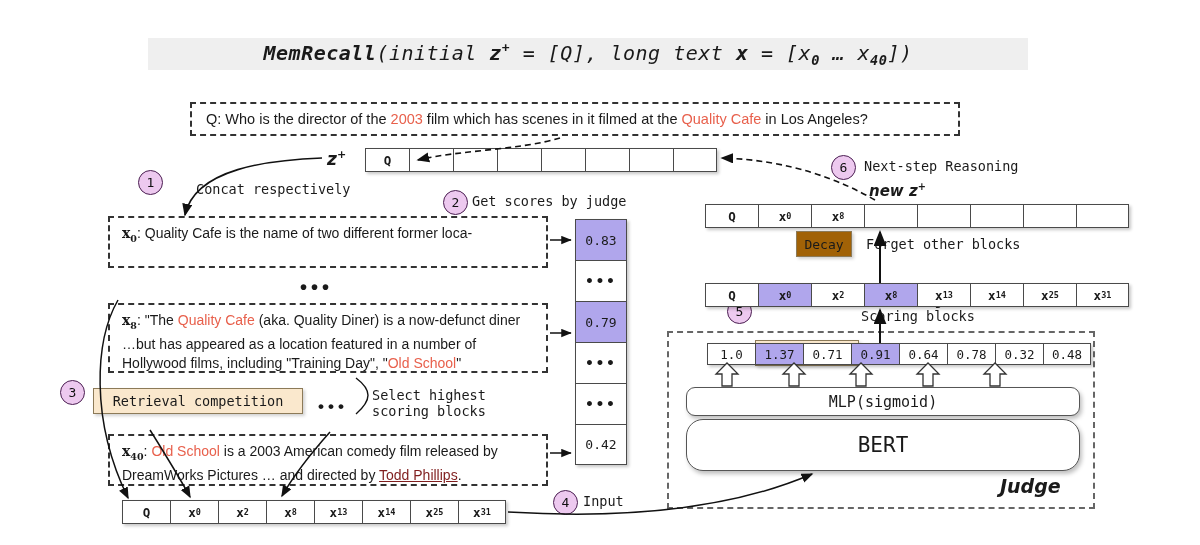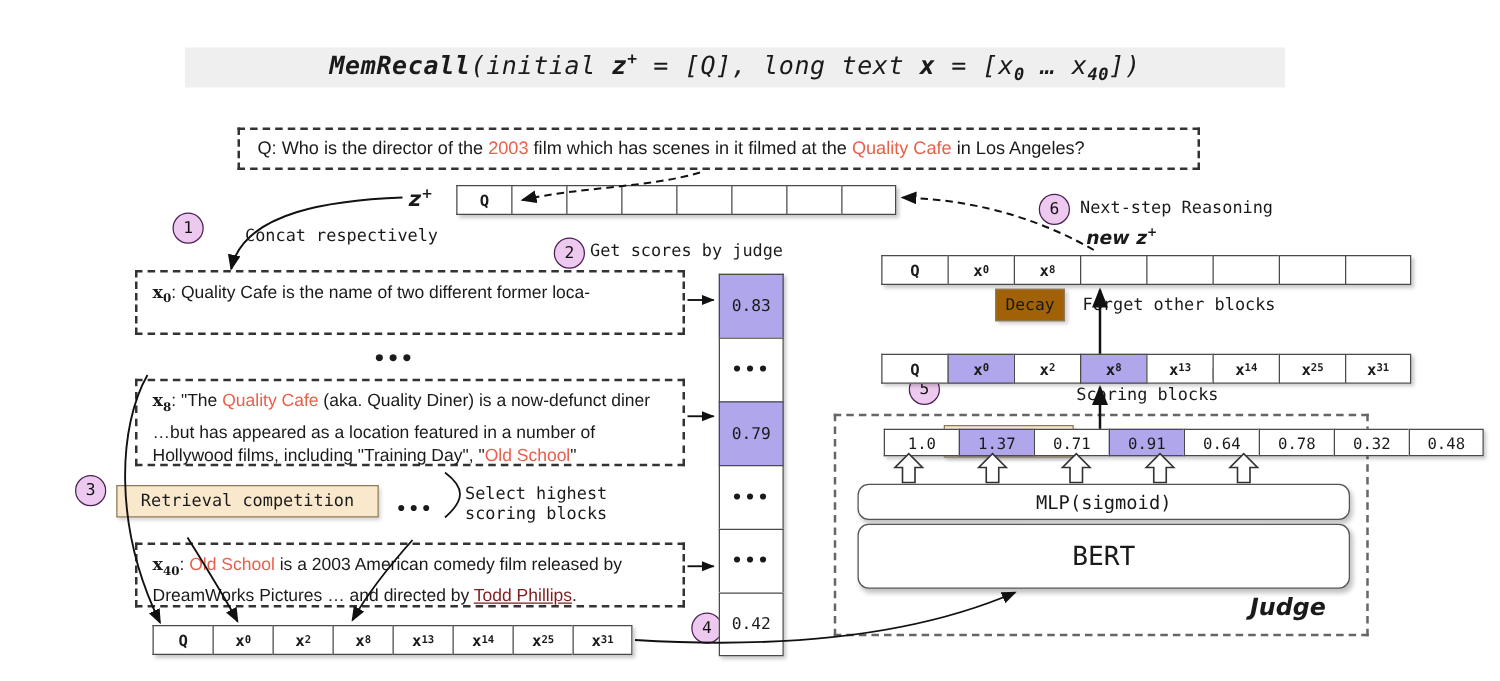--- a/index.html
+++ b/index.html
@@ -73,21 +73,21 @@
   
   #retrieval-box{left:93px;top:388px;width:210px;height:26px;background:#fae8cd;
       border:1.5px solid #8c7a58;display:flex;align-items:center;justify-content:center;
       font-family:"DejaVu Sans Mono","Liberation Mono",monospace;font-size:13.5px;
       box-shadow:2px 2px 3px rgba(0,0,0,.18);box-sizing:border-box;}
   #retrieval-label{left:372px;top:387px;}
 
   
   #score-col{left:575px;top:219px;display:flex;flex-direction:column;
       box-shadow:2px 2px 3px rgba(0,0,0,.22);}
-  #score-col .cell{width:52px;height:51px;border-right:1px solid #4a4a4a;
+  #score-col .cell{width:52px;height:41px;border-right:1px solid #4a4a4a;
       border-bottom:none;font-weight:normal;font-size:13px;}
   #score-col .cell:last-child{border-bottom:1px solid #4a4a4a;}
   #score-col .cell.dots{letter-spacing:2px;font-size:14px;font-weight:bold;}
 
   
   #newz-label{left:869px;top:181px;font-family:"DejaVu Sans","Liberation Sans",sans-serif;
       font-style:italic;font-weight:bold;font-size:15px;}
   #newz-row{left:705px;top:204px;}
   #newz-row .cell{width:53px;height:24px;}
 
@@ -105,28 +105,28 @@
   #blocks-row{left:705px;top:283px;}
   #blocks-row .cell{width:53px;height:24px;}
 
   
   #judge-box{left:667px;top:331px;width:428px;height:178px;border:2px dashed #666;
       box-sizing:border-box;}
   #judge-label{left:1000px;top:475px;font-family:"DejaVu Sans","Liberation Sans",sans-serif;
       font-style:italic;font-weight:bold;font-size:19px;}
 
   #scores-row{left:707px;top:343px;}
-  #scores-row .cell{width:60px;height:22px;font-weight:normal;font-size:12.5px;}
+  #scores-row .cell{width:48px;height:22px;font-weight:normal;font-size:12.5px;}
 
   .panel{position:absolute;border:1.6px solid #555;border-radius:9px;background:#fff;
       display:flex;align-items:center;justify-content:center;
       font-family:"DejaVu Sans Mono","Liberation Mono",monospace;
       box-shadow:2px 3px 4px rgba(0,0,0,.25);box-sizing:border-box;}
   #mlp-panel{left:686px;top:387px;width:394px;height:29px;font-size:15px;}
-  #bert-panel{left:686px;top:419px;width:394px;height:52px;font-size:21px;}
+  #bert-panel{left:686px;top:419px;width:394px;height:52px;font-size:21px;border-radius:17px;}
 
   
   #input-row{left:122px;top:500px;}
   #input-row .cell{width:48px;height:24px;}
 
   svg.overlay{position:absolute;left:0;top:0;width:1200px;height:545px;
       pointer-events:none;overflow:visible;}
 </style>
 </head>
 <body>

